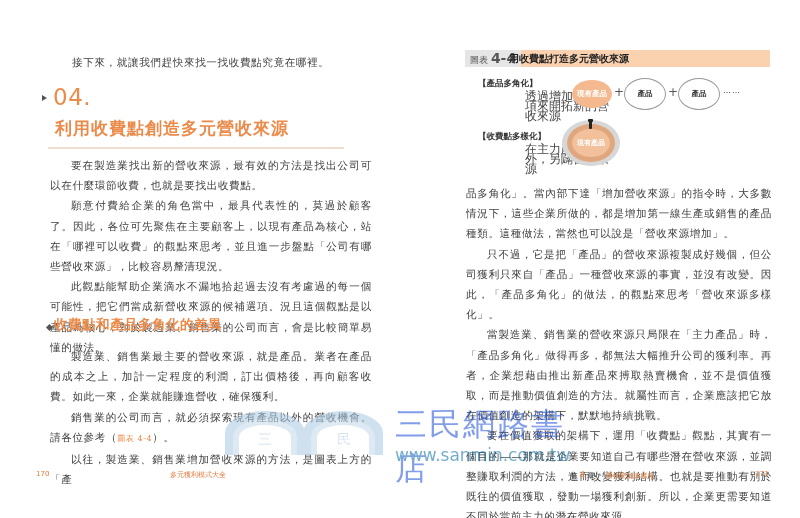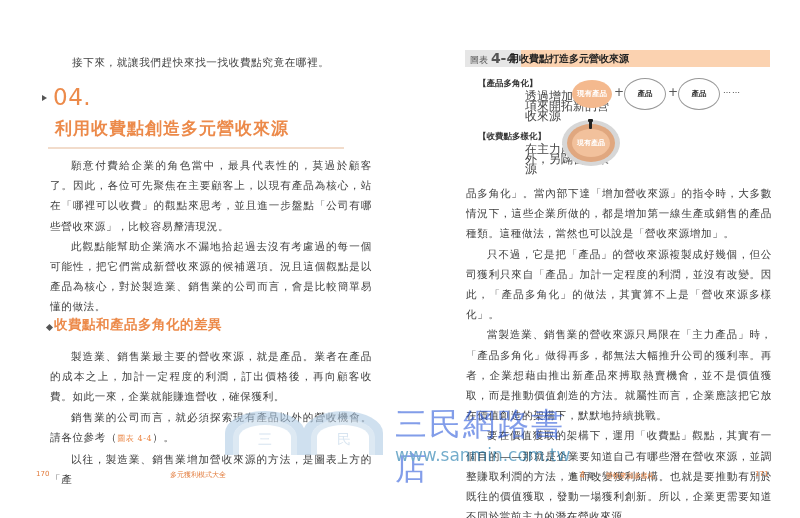--- a/index.html
+++ b/index.html
@@ -100,20 +100,21 @@
 <div class="page page-left"></div>
 
 <div class="para intro">接下來，就讓我們趕快來找一找收費點究竟在哪裡。</div>
 
 <div class="sec-marker"></div>
 <div class="sec-num">04.</div>
 <div class="sec-title">利用收費點創造多元營收來源</div>
 <div class="sec-rule"></div>
 
 <div class="para p1">
+  <p class="indent">要在製造業找出新的營收來源，最有效的方法是找出公司可以在什麼環節收費，也就是要找出收費點。</p>
   <p class="indent">願意付費給企業的角色當中，最具代表性的，莫過於顧客了。因此，各位可先聚焦在主要顧客上，以現有產品為核心，站在「哪裡可以收費」的觀點來思考，並且進一步盤點「公司有哪些營收來源」，比較容易釐清現況。</p>
   <p class="indent">此觀點能幫助企業滴水不漏地拾起過去沒有考慮過的每一個可能性，把它們當成新營收來源的候補選項。況且這個觀點是以產品為核心，對於製造業、銷售業的公司而言，會是比較簡單易懂的做法。</p>
 </div>
 
 <div class="sub-bullet"></div>
 <div class="sub-title">收費點和產品多角化的差異</div>
 
 <div class="para p2">
   <p class="indent">製造業、銷售業最主要的營收來源，就是產品。業者在產品的成本之上，加計一定程度的利潤，訂出價格後，再向顧客收費。如此一來，企業就能賺進營收，確保獲利。</p>
   <p class="indent"><span>銷售業的公司而言，就必須探索現有產品以外的營收機會。請各位參考（</span><span class="ref">圖表 4-4</span><span>）。</span></p>
@@ -142,21 +143,21 @@
 <div class="lbl-h lbl2-h">【收費點多樣化】</div>
 <div class="lbl-d lbl2-d">在主力產品之外，另闢營收來源</div>
 
 <div class="ring-outer"></div>
 <div class="ring-mid"></div>
 <div class="ring-inner">現有產品</div>
 <div class="fee-pin"></div>
 
 <div class="para p3">
   <p>品多角化」。當內部下達「增加營收來源」的指令時，大多數情況下，這些企業所做的，都是增加第一線生產或銷售的產品種類。這種做法，當然也可以說是「營收來源增加」。</p>
-  <p class="indent">只不過，它是把「產品」的營收來源複製成好幾個，但公司獲利只來自「產品」加計一定程度的利潤，並沒有改變。因此，「產品多角化」的做法，其實算不上是「營收來源多樣化」。</p>
+  <p class="indent">只不過，它是把「產品」的營收來源複製成好幾個，但公司獲利只來自「產品」一種營收來源的事實，並沒有改變。因此，「產品多角化」的做法，的觀點來思考「營收來源多樣化」。</p>
   <p class="indent">當製造業、銷售業的營收來源只局限在「主力產品」時，「產品多角化」做得再多，都無法大幅推升公司的獲利率。再者，企業想藉由推出新產品來搏取熱賣機會，並不是價值獲取，而是推動價值創造的方法。就屬性而言，企業應該把它放在價值創造的架構下，默默地持續挑戰。</p>
   <p class="indent">要在價值獲取的架構下，運用「收費點」觀點，其實有一個目的——那就是企業要知道自己有哪些潛在營收來源，並調整賺取利潤的方法，進而改變獲利結構。也就是要推動有別於既往的價值獲取，發動一場獲利創新。所以，企業更需要知道不同於當前主力的潛在營收來源。</p>
 </div>
 
 <div class="folio folio-right-chap"><span>第</span> <span class="chap-n">4</span> <span>章</span> ・ <span class="chap-t">營收來源多樣化</span></div>
 <div class="folio folio-right-num">171</div>
 
 <div class="wm">
   <div class="wm-arc wm-arc1"></div>
   <div class="wm-arc wm-arc2"></div>

